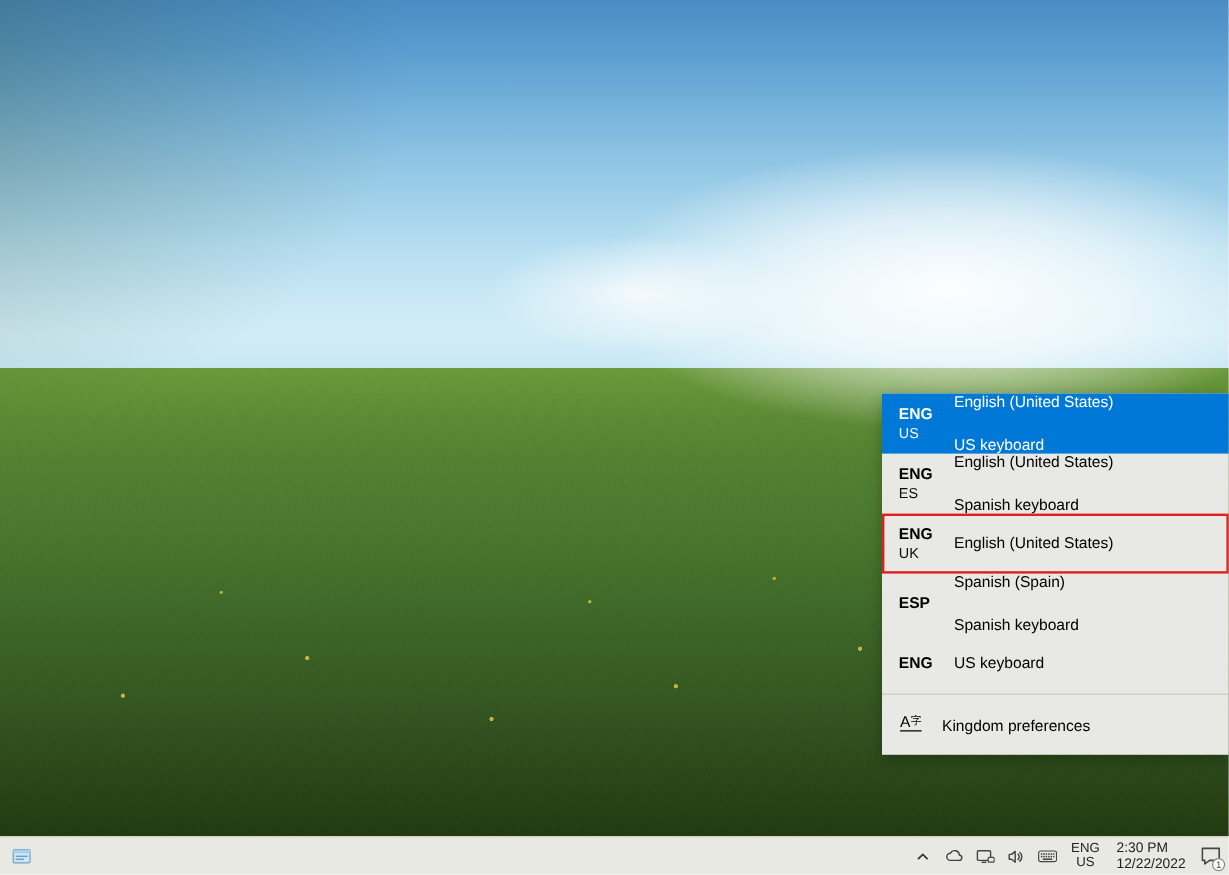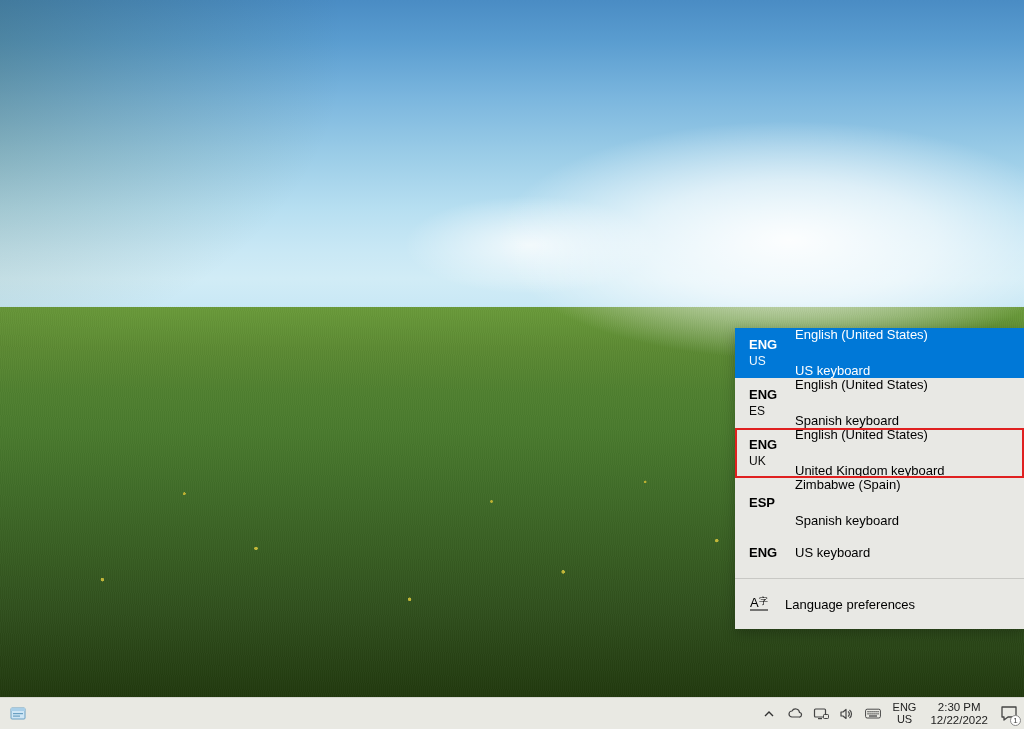--- a/index.html
+++ b/index.html
@@ -62,21 +62,21 @@
   display:flex; align-items:center; font-size:12px; color:#222;
 }
 .tb-left { display:flex; align-items:center; padding-left:6px; }
 .tb-app { width:26px; height:24px; display:flex; align-items:center; justify-content:center; }
 .tb-app svg { display:block; }
 .tb-spacer { flex:1; }
 .tb-tray { display:flex; align-items:center; gap:10px; padding-right:6px; height:100%; }
 .tb-chev { width:14px; height:14px; }
 .tb-ico { width:16px; height:16px; display:flex; align-items:center; justify-content:center; }
 .tb-lang { display:flex; flex-direction:column; align-items:center; line-height:1.05; font-size:11px; padding:0 2px;}
-.tb-clock { display:flex; flex-direction:column; align-items:center; line-height:1.1; font-size:11.5px; padding:0 2px;}
+.tb-clock { display:flex; flex-direction:column; align-items:flex-start; line-height:1.1; font-size:11.5px; padding:0 2px;}
 .tb-notif { width:18px; height:18px; position:relative; }
 .tb-notif .badge {
   position:absolute; right:-3px; bottom:-3px; width:11px; height:11px; border-radius:50%;
   background:#fff; border:1px solid #888; font-size:8px; line-height:9px; text-align:center; color:#444;
 }
 </style>
 </head>
 <body>
 
 <div class="desktop">
@@ -108,31 +108,30 @@
     </div>
   </div>
 
   <div class="lang-item highlighted">
     <div class="lang-code-col">
       <span class="lang-code-top">ENG</span>
       <span class="lang-code-bot">UK</span>
     </div>
     <div class="lang-desc-col">
       <span class="lang-desc-top">English (United States)</span>
-      <span class="lang-desc-bot">United Kingdom keyboard</span>
     </div>
   </div>
 
   <div class="lang-item">
     <div class="lang-code-col">
       <span class="lang-code-top">ESP</span>
       <span class="lang-code-bot"></span>
     </div>
     <div class="lang-desc-col">
-      <span class="lang-desc-top">Zimbabwe (Spain)</span>
+      <span class="lang-desc-top">Spanish (Spain)</span>
       <span class="lang-desc-bot">Spanish keyboard</span>
     </div>
   </div>
 
   <div class="lang-item">
     <div class="lang-code-col">
       <span class="lang-code-top">ENG</span>
       <span class="lang-code-bot"></span>
     </div>
     <div class="lang-desc-col">
@@ -143,21 +142,21 @@
   <div class="lang-sep"></div>
 
   <div class="lang-prefs">
     <span class="icon">
       <svg width="20" height="18" viewBox="0 0 20 18">
         <text x="0" y="13" font-size="13" font-family="Segoe UI" fill="#000">A</text>
         <text x="9" y="10" font-size="9" font-family="Segoe UI" fill="#000">字</text>
         <line x1="0" y1="16" x2="18" y2="16" stroke="#000" stroke-width="1"></line>
       </svg>
     </span>
-    <span>Language preferences</span>
+    <span>Kingdom preferences</span>
   </div>
 </div>
 
 <div class="taskbar">
   <div class="tb-left">
     <div class="tb-app">
       <svg width="20" height="20" viewBox="0 0 20 20">
         <rect x="2" y="4" width="14" height="11" rx="1" fill="#cfe6f5" stroke="#6aa0c2" stroke-width="1"></rect>
         <rect x="2" y="4" width="14" height="3" fill="#a9cfe8"></rect>
         <rect x="4" y="9" width="10" height="1.2" fill="#6aa0c2"></rect>

